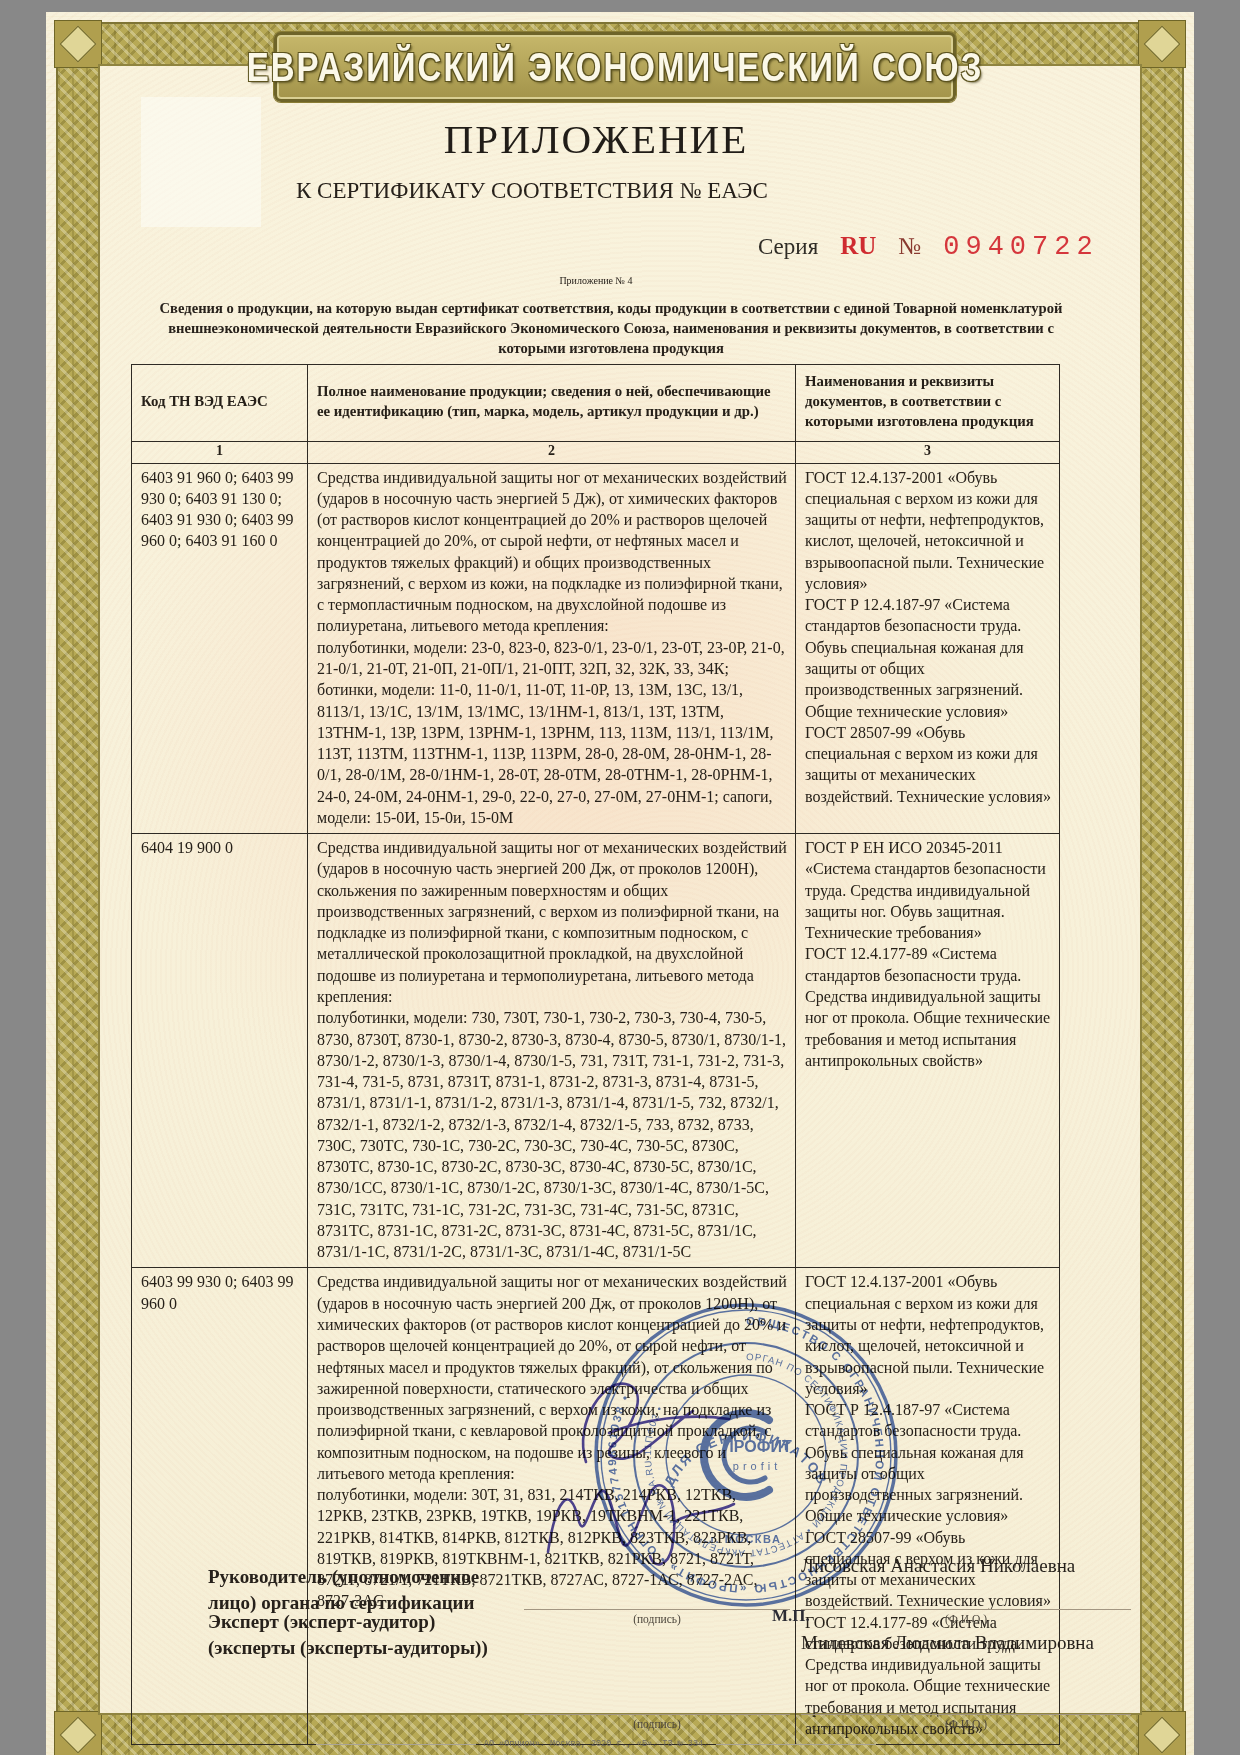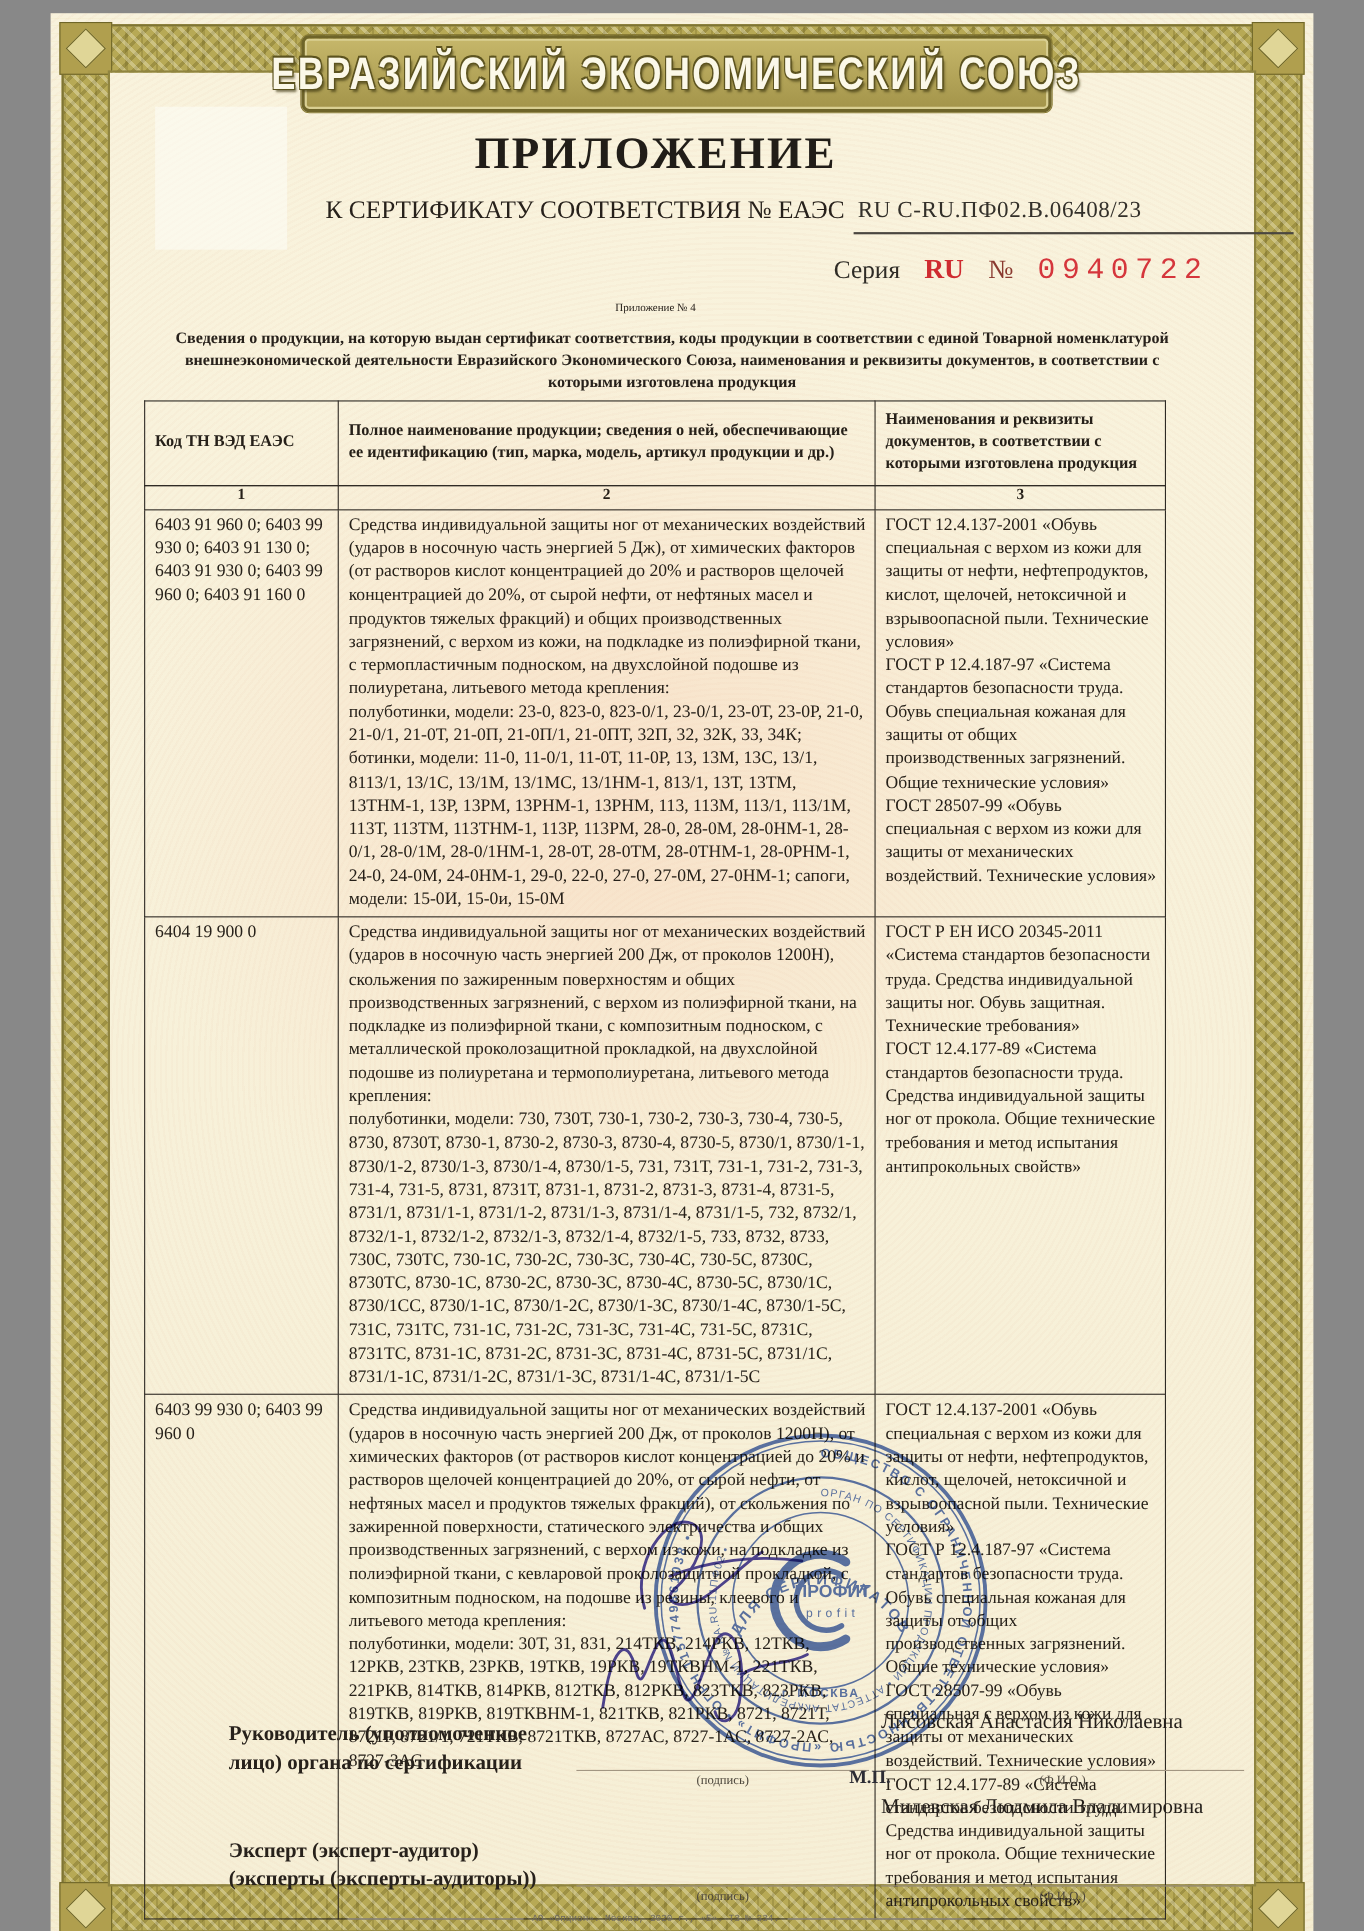--- a/index.html
+++ b/index.html
@@ -28,21 +28,21 @@
   
   .banner{position:absolute;left:228px;top:20px;width:676px;height:64px;border-radius:7px;
     background:linear-gradient(#c6b76a,#a3944a);border:3px solid #6e6429;
     box-shadow:inset 0 0 0 2px #d9cf92, 0 0 0 1px #8a7d35;
     display:flex;align-items:center;justify-content:center;}
   .banner span{font-family:"Liberation Sans","DejaVu Sans",sans-serif;font-weight:bold;font-size:33px;letter-spacing:2px;
     color:#fbf8e8;text-shadow:1px 1px 0 #5c531f,-1px -1px 0 #5c531f,1px -1px 0 #5c531f,-1px 1px 0 #5c531f,2px 2px 2px rgba(60,54,16,.65);
     white-space:nowrap;transform:scaleY(1.25);}
   
   .title{position:absolute;left:85px;top:103px;width:930px;margin:0;text-align:center;
-    font-size:41px;font-weight:bold;letter-spacing:2px;color:#211d18;}
+    font-size:41px;font-weight:normal;letter-spacing:2px;color:#211d18;}
   .cert-line{position:absolute;left:250px;top:166px;width:880px;display:flex;align-items:flex-start;}
   .cert-label{font-weight:normal;font-size:23px;white-space:nowrap;}
   .cert-number-wrap{margin-left:8px;flex:1;border-bottom:2px solid #4a4640;padding:0 4px 8px 4px;}
   .cert-number{font-size:21px;letter-spacing:.5px;white-space:nowrap;color:#33302a;}
   .series-line{position:absolute;left:712px;top:220px;display:flex;align-items:baseline;gap:22px;}
   .series-label{font-size:23px;color:#2f2c26;}
   .series-value{font-size:25px;font-weight:bold;color:#cf2b30;}
   .no-sign{font-size:24px;color:#8a3a30;}
   .blank-number{font-family:"Liberation Mono","DejaVu Sans Mono",monospace;font-size:27px;letter-spacing:6px;color:#d5363c;}
   .appendix{position:absolute;left:85px;top:263px;width:930px;text-align:center;font-weight:normal;font-size:10px;}
@@ -56,21 +56,21 @@
   .body-tbl{top:429px;}
   .w1{width:176px}.w2{width:488px}.w3{width:264px}
   .num-row td{height:18px;padding:0 0 2px 0;text-align:center;font-weight:bold;font-size:14px;}
   .code-cell{vertical-align:middle;font-size:14.4px;}
   .pre{white-space:pre-line;}
   .r1{height:222px}.r2{height:420px}.r3{height:405px}
   .vmid{vertical-align:middle;}
   
   .role{position:absolute;left:162px;width:340px;font-weight:bold;font-size:19px;line-height:1.35;white-space:pre-line;}
   .role-head{top:1552px;}
-  .role-expert{top:1658px;}
+  .role-expert{top:1597px;}
   .fline{position:absolute;border-top:1.2px solid #a29682;}
   .fcap{position:absolute;font-size:11.5px;color:#4c463c;text-align:center;}
   .name{position:absolute;left:755px;width:310px;font-size:19px;color:#241f1a;}
   .mp{position:absolute;left:726px;top:1594px;font-weight:bold;font-size:17px;color:#2c2c34;}
   
   .stamp{position:absolute;left:545px;top:1288px;width:310px;height:310px;opacity:.85;mix-blend-mode:multiply;}
   .sig{position:absolute;mix-blend-mode:multiply;}
   
   .imprint{position:absolute;left:270px;top:1727px;width:560px;display:flex;align-items:center;gap:8px;color:#8a857a;}
   .imprint .bar{flex:1;border-top:1px solid #a9a396;height:0;}
@@ -89,23 +89,20 @@
   <div class="artifact"></div>
 
   <div class="banner">
     <span>ЕВРАЗИЙСКИЙ ЭКОНОМИЧЕСКИЙ СОЮЗ</span>
   </div>
 
   <h1 class="title">ПРИЛОЖЕНИЕ</h1>
 
   <div class="cert-line">
     <span class="cert-label">К СЕРТИФИКАТУ СООТВЕТСТВИЯ № ЕАЭС</span>
-    <span class="cert-number-wrap">
-      <span class="cert-number">RU C-RU.ПФ02.В.06408/23</span>
-    </span>
   </div>
 
   <div class="series-line">
     <span class="series-label">Серия</span>
     <span class="series-value">RU</span>
     <span class="no-sign">№</span>
     <span class="blank-number">0940722</span>
   </div>
 
   <div class="appendix">Приложение № 4</div>

